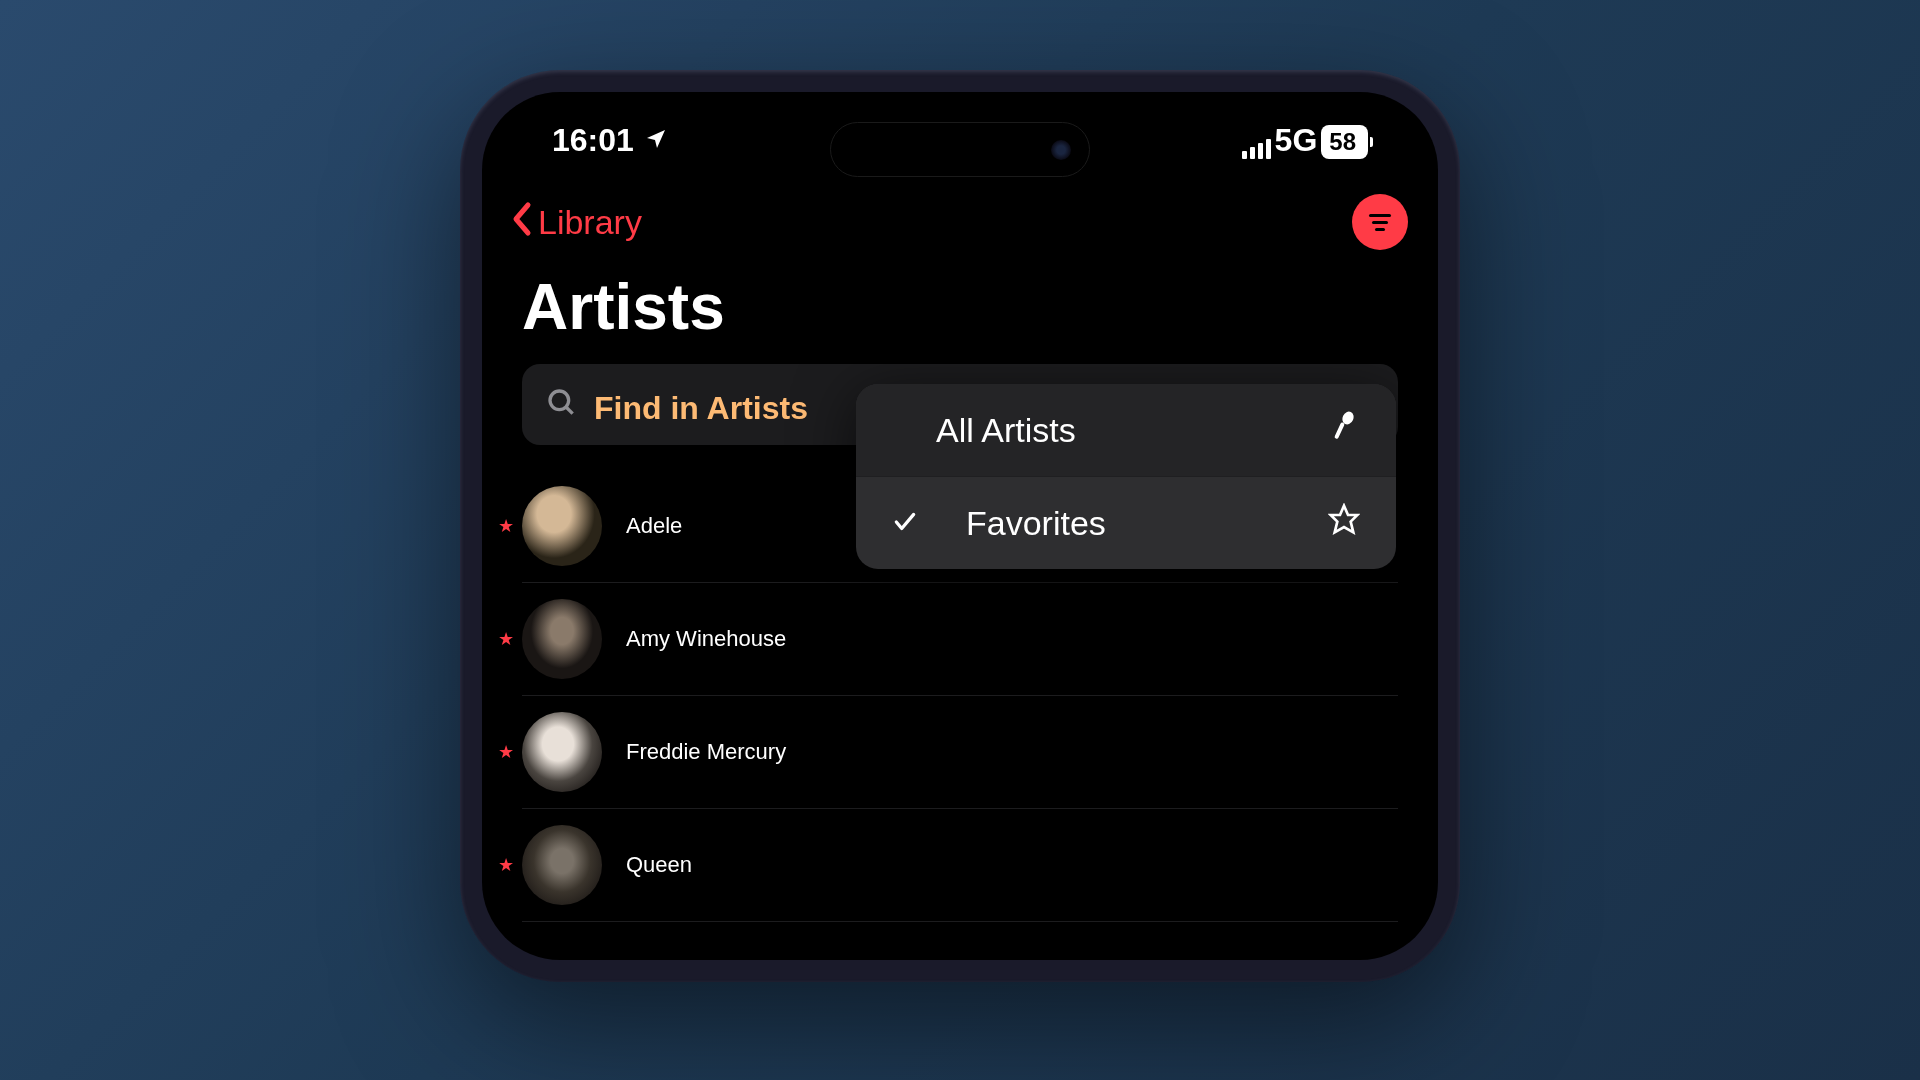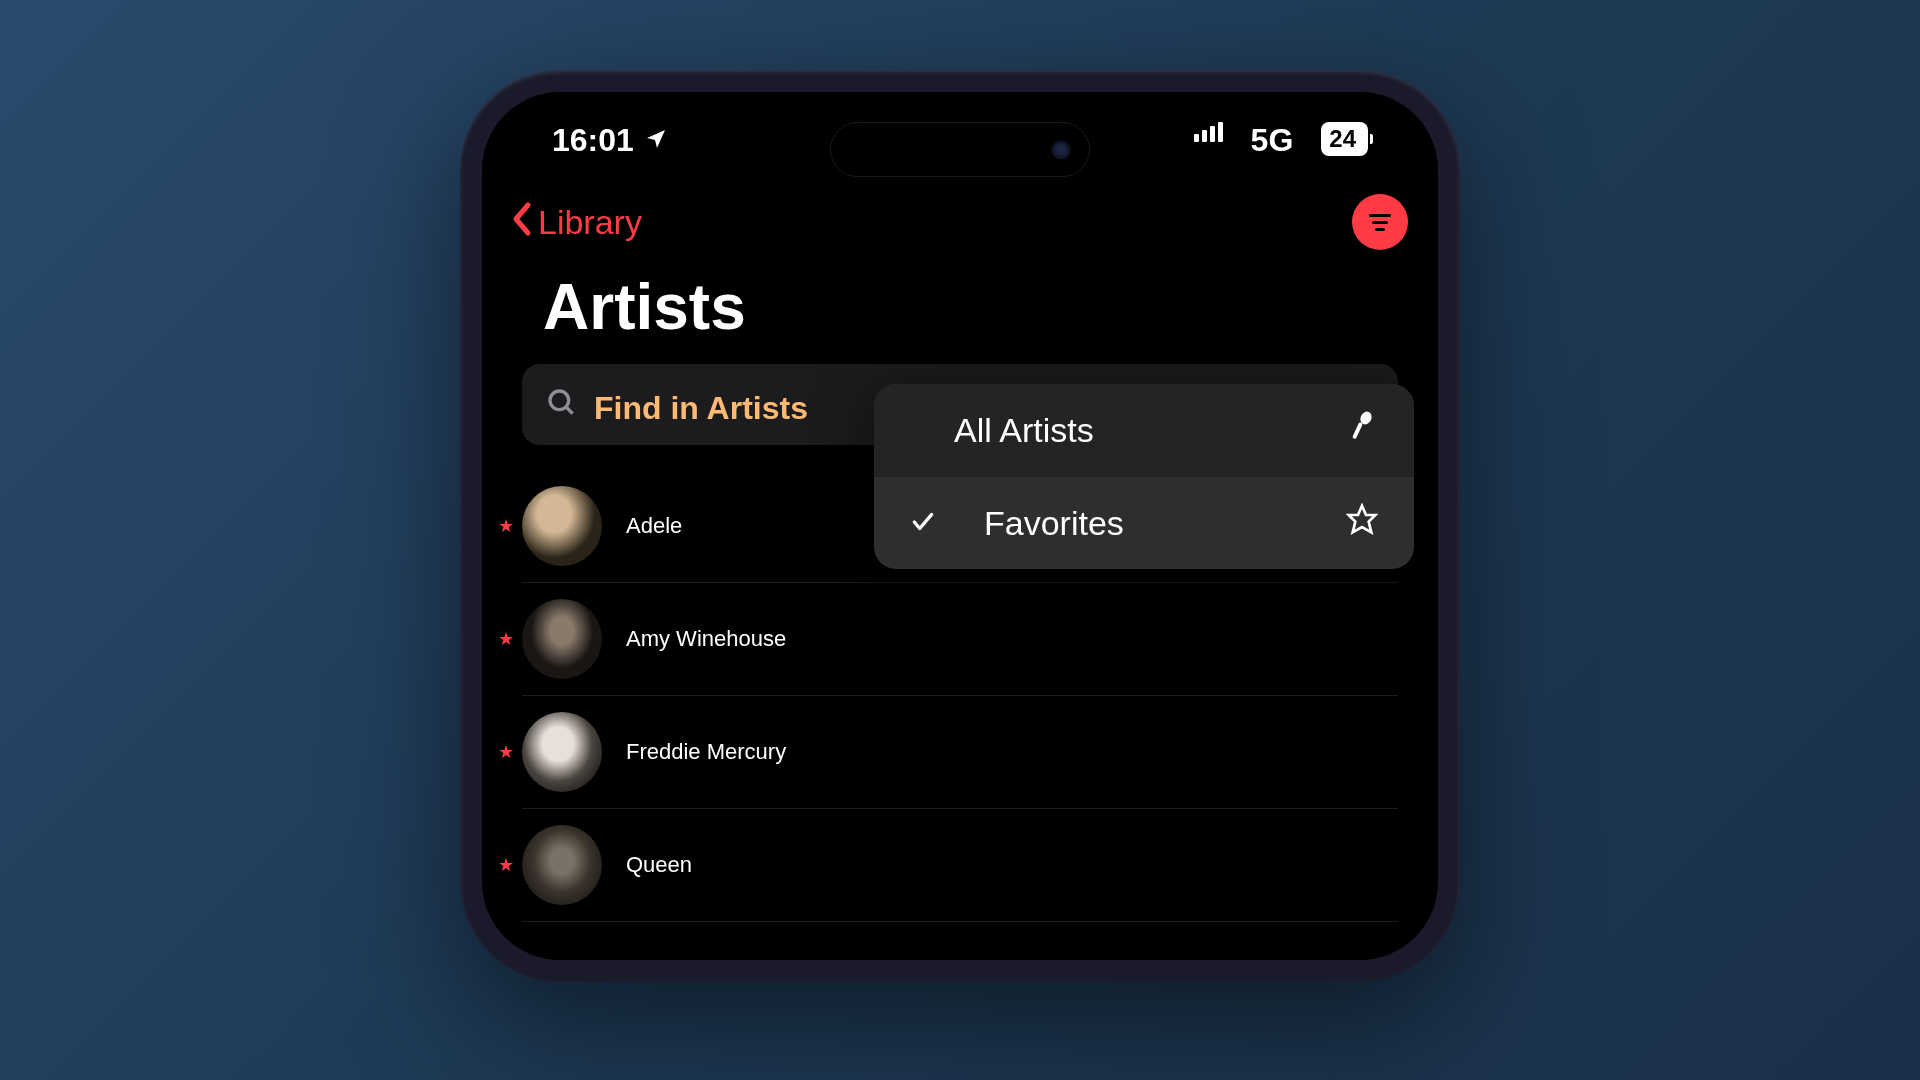--- a/index.html
+++ b/index.html
@@ -51,22 +51,22 @@
     }
     
     .status-left {
       display: flex;
       align-items: center;
       gap: 10px;
     }
     
     .status-right {
       display: flex;
-      align-items: flex-start;
-      gap: 28px;
+      align-items: flex-end;
+      gap: 4px;
     }
     
     .signal-bars {
       display: flex;
       align-items: flex-end;
       gap: 3px;
       height: 20px;
     }
     
     .signal-bar {
@@ -167,21 +167,20 @@
     
     .fl1 { width: 22px; }
     .fl2 { width: 16px; }
     .fl3 { width: 10px; }
     
     .page-title {
       color: #fff;
       font-size: 64px;
       font-weight: 800;
       padding: 0 40px 20px 40px;
-      margin-left: 21px;
     }
     
     .search-bar {
       margin: 0 40px 25px 40px;
       background: #1c1c1e;
       border-radius: 18px;
       padding: 18px 24px;
       display: flex;
       align-items: center;
       gap: 16px;
@@ -235,21 +234,21 @@
     
     .artist-name {
       color: #fff;
       font-size: 22px;
       font-weight: 400;
     }
     
     .dropdown-menu {
       position: absolute;
       top: 292px;
-      right: 24px;
+      right: 42px;
       width: 540px;
       background: #2e2e30;
       border-radius: 22px;
       overflow: hidden;
       box-shadow: 0 10px 60px rgba(0,0,0,0.6);
       z-index: 100;
     }
     
     .dropdown-item {
       display: flex;
@@ -307,21 +306,21 @@
       </div>
       <div class="status-right">
         <span class="signal-bars">
           <span class="signal-bar sb1"></span>
           <span class="signal-bar sb2"></span>
           <span class="signal-bar sb3"></span>
           <span class="signal-bar sb4"></span>
         </span>
         <span>5G</span>
         <span class="battery">
-          <span>24</span>
+          <span>58</span>
         </span>
       </div>
     </div>
 
     <div class="nav-bar">
       <div class="back-button">
         <span class="chevron-left">
           <svg width="22" height="36" viewBox="0 0 22 36" fill="none">
             <path d="M18 4 L6 18 L18 32" stroke="#ff3b46" stroke-width="5" stroke-linecap="round" stroke-linejoin="round"></path>
           </svg>

